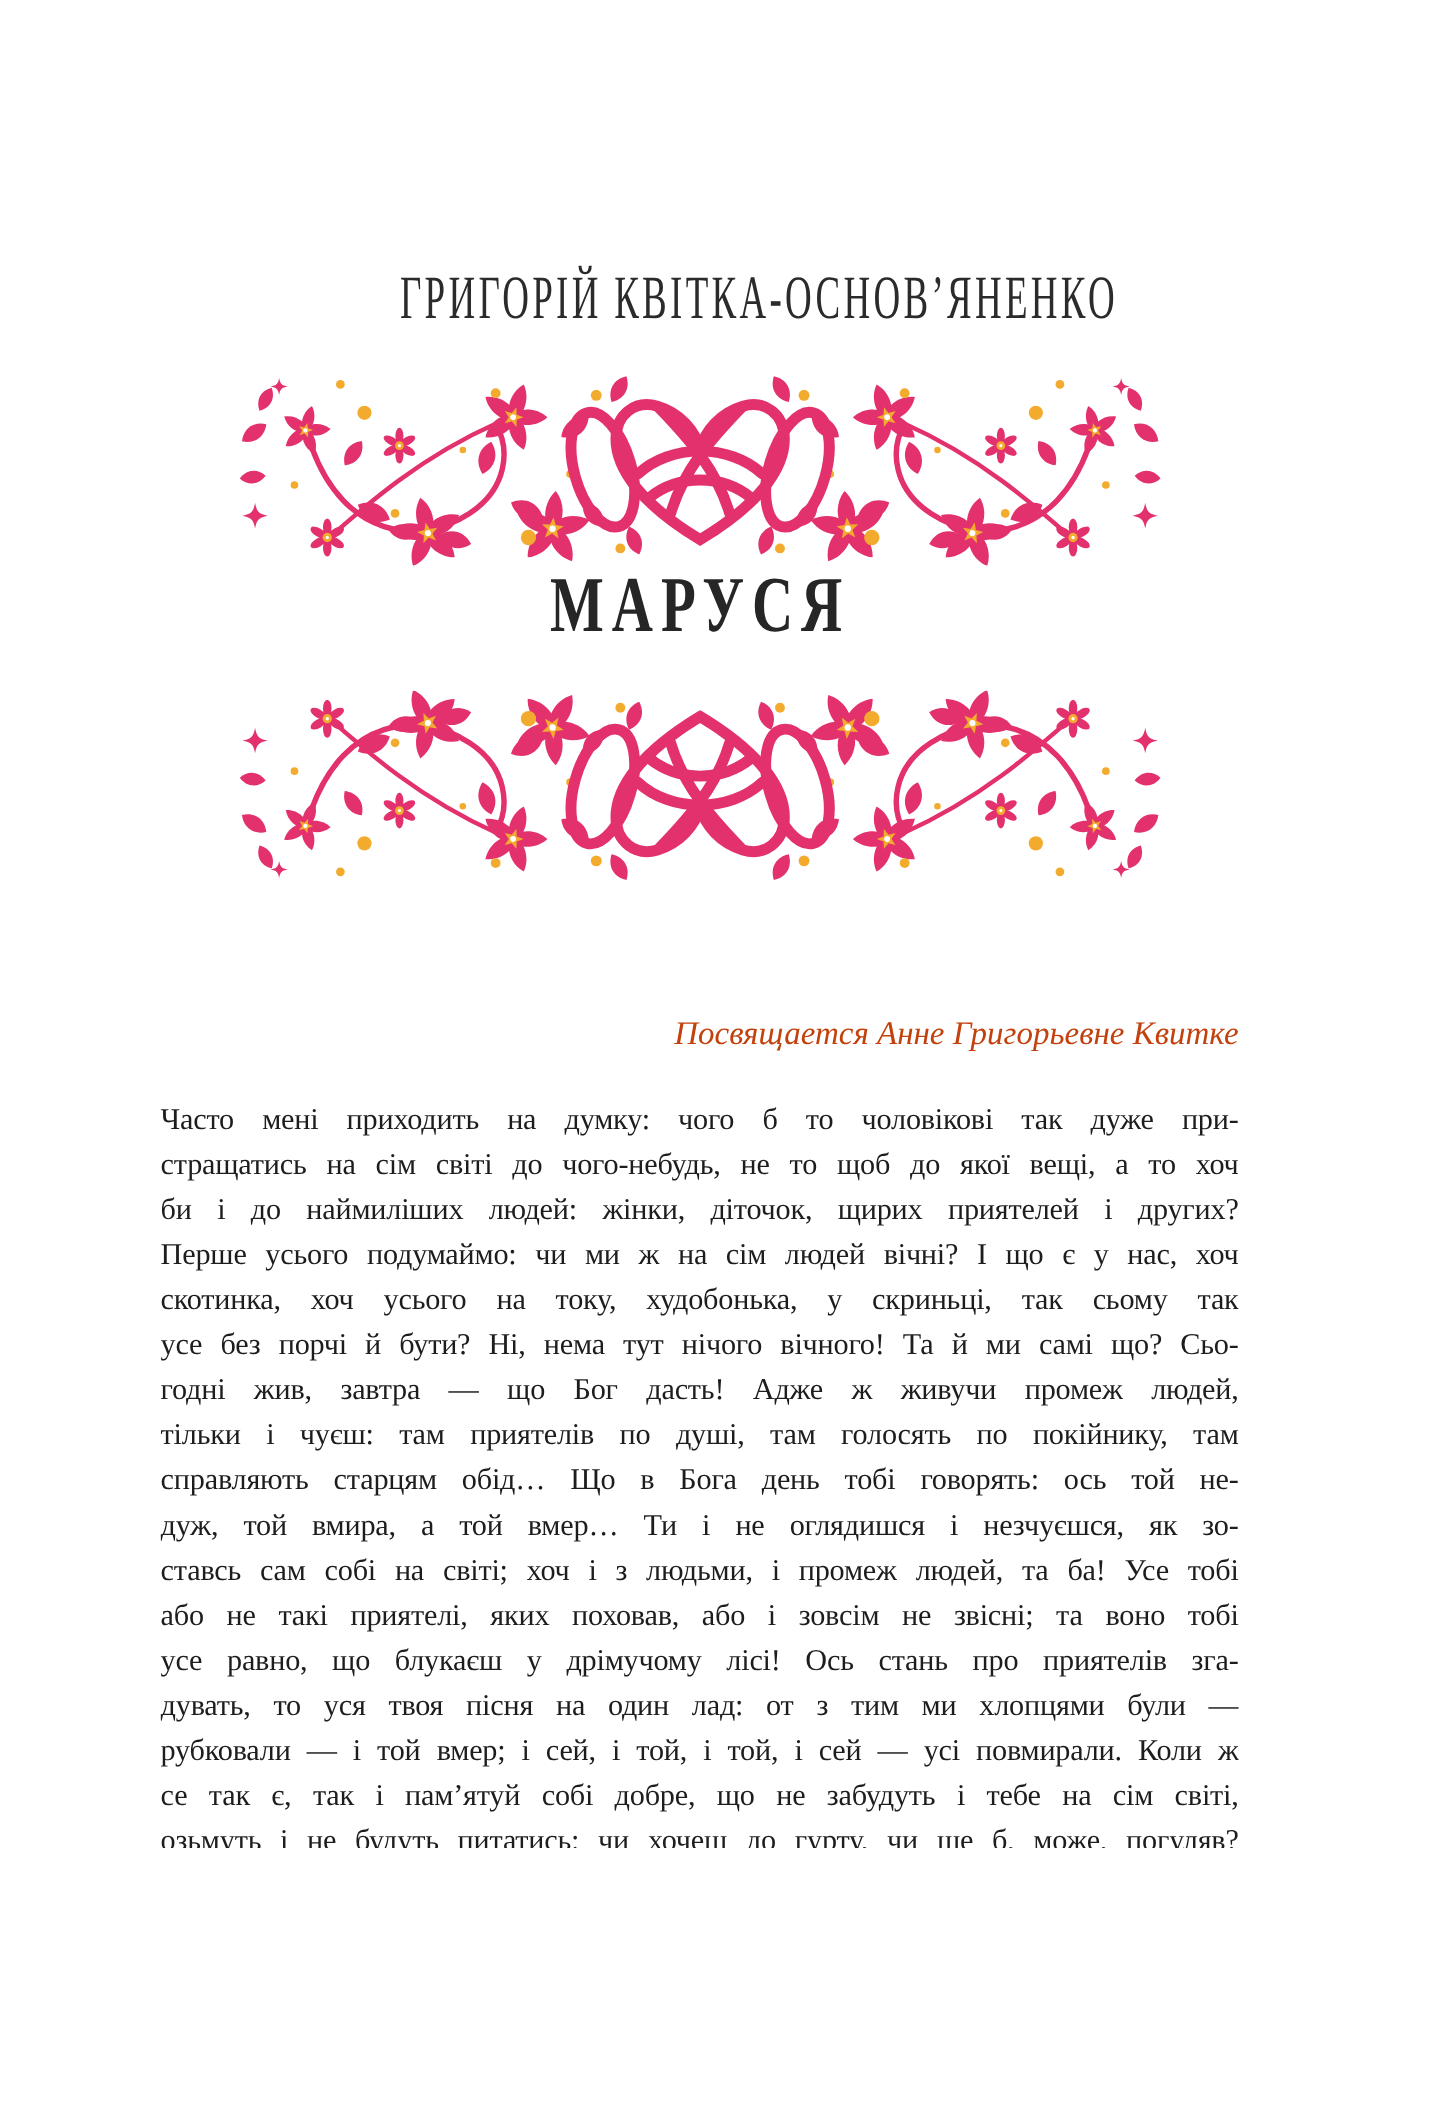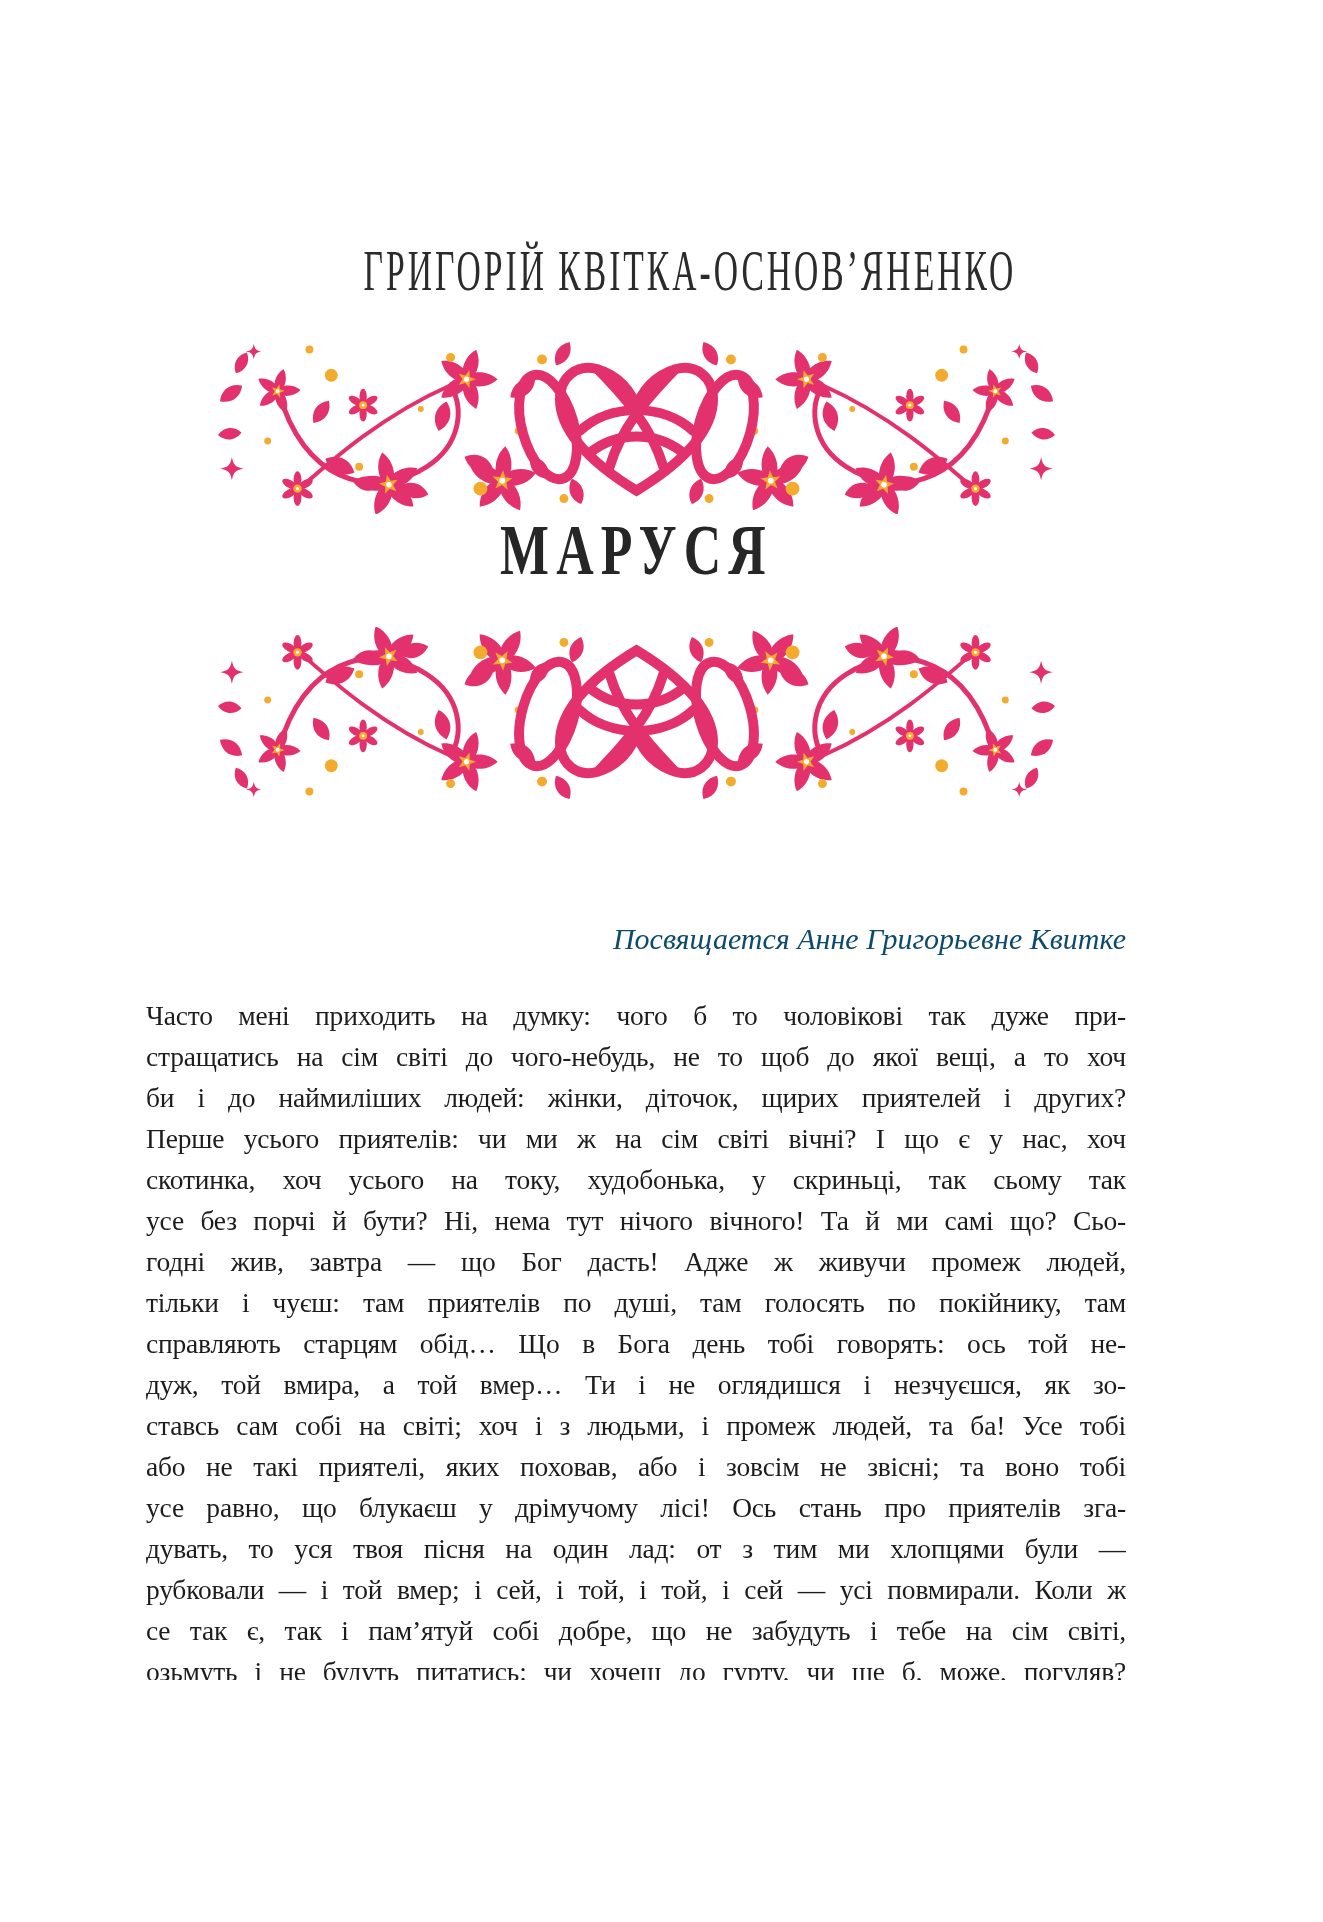--- a/index.html
+++ b/index.html
@@ -43,21 +43,21 @@
     color:#262626;
     transform:scaleX(0.72);
     transform-origin:center;
   }
   .dedication{
     margin-top:118px;
     text-align:right;
     font-style:italic;
     font-size:30px;
     line-height:38px;
-    color:#0c4a6e;
+    color:#c2410c;
   }
   .body-text{margin-top:37px;}
   .body-line{
     font-size:27.5px;
     letter-spacing:-0.2px;
     line-height:41px;
     height:41px;
     text-align:justify;
     text-align-last:justify;
     overflow:hidden;
@@ -180,21 +180,21 @@
     <svg class="ornament ornament2" viewBox="0 0 850 175" aria-hidden="true">
       <use href="#orn" transform="translate(0,175) scale(1,-1)"></use>
     </svg>
 
     <div class="dedication fit">Посвящается Анне Григорьевне Квитке</div>
 
     <div class="body-text">
       <div class="body-line fit">Часто мені приходить на думку: чого б то чоловікові так дуже при-</div>
       <div class="body-line fit">стращатись на сім світі до чого-небудь, не то щоб до якої вещі, а то хоч</div>
       <div class="body-line fit">би і до наймиліших людей: жінки, діточок, щирих приятелей і других?</div>
-      <div class="body-line fit">Перше усього приятелів: чи ми ж на сім світі вічні? І що є у нас, хоч</div>
+      <div class="body-line fit">Перше усього подумаймо: чи ми ж на сім людей вічні? І що є у нас, хоч</div>
       <div class="body-line fit">скотинка, хоч усього на току, худобонька, у скриньці, так сьому так</div>
       <div class="body-line fit">усе без порчі й бути? Ні, нема тут нічого вічного! Та й ми самі що? Сьо-</div>
       <div class="body-line fit">годні жив, завтра — що Бог дасть! Адже ж живучи промеж людей,</div>
       <div class="body-line fit">тільки і чуєш: там приятелів по душі, там голосять по покійнику, там</div>
       <div class="body-line fit">справляють старцям обід… Що в Бога день тобі говорять: ось той не-</div>
       <div class="body-line fit">дуж, той вмира, а той вмер… Ти і не оглядишся і незчуєшся, як зо-</div>
       <div class="body-line fit">ставсь сам собі на світі; хоч і з людьми, і промеж людей, та ба! Усе тобі</div>
       <div class="body-line fit">або не такі приятелі, яких поховав, або і зовсім не звісні; та воно тобі</div>
       <div class="body-line fit">усе равно, що блукаєш у дрімучому лісі! Ось стань про приятелів зга-</div>
       <div class="body-line fit">дувать, то уся твоя пісня на один лад: от з тим ми хлопцями були —</div>

